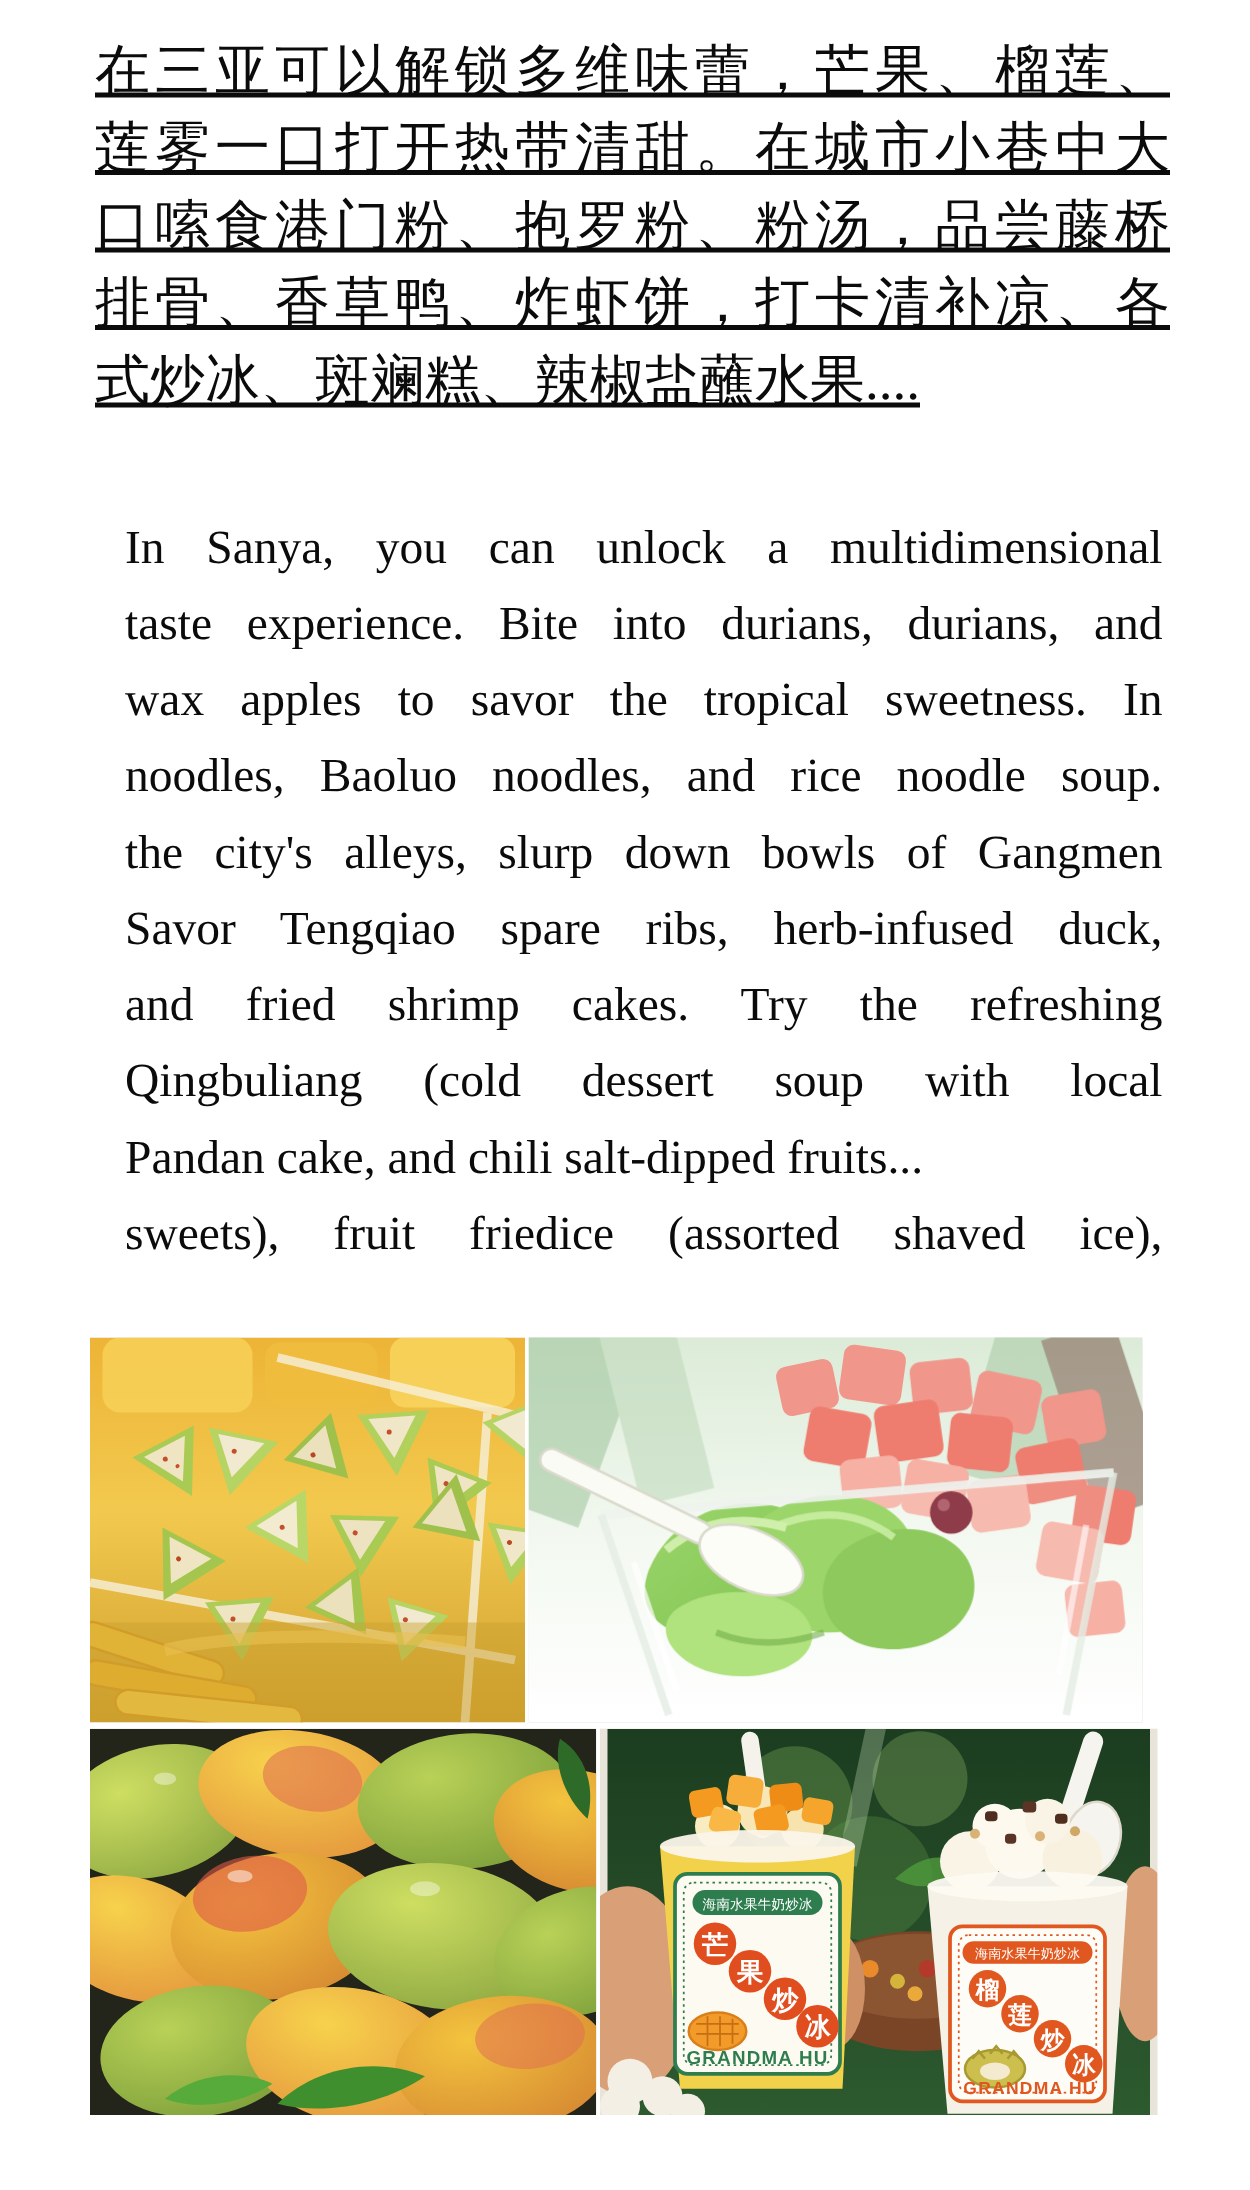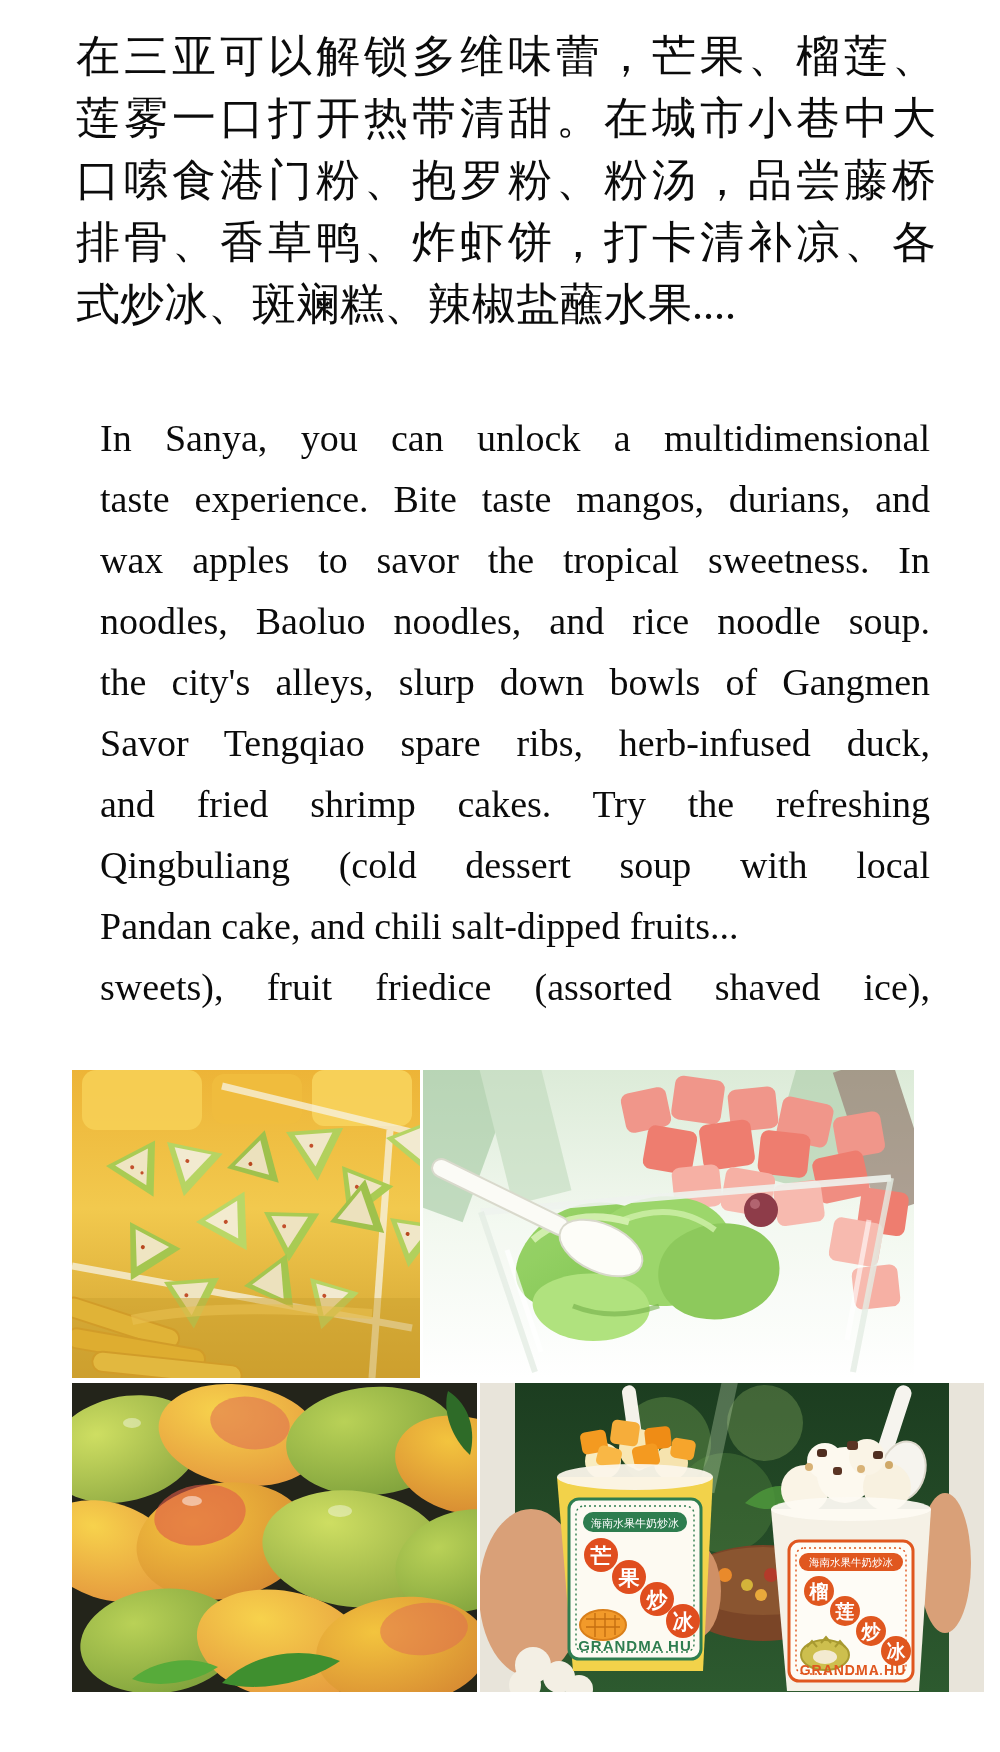--- a/index.html
+++ b/index.html
@@ -1,48 +1,48 @@
 <!DOCTYPE html>
 <html><head>
 <meta charset="utf-8">
 <style>
   html,body{margin:0;padding:0;background:#ffffff;}
   body{width:1000px;height:1752px;overflow:hidden;color:#0b0b0b;
        font-family:"Liberation Serif","DejaVu Serif",serif;}
-  .zh-para{padding:26px 64px 0 76px;font-size:44px;}
+  .zh-para{padding:26px 64px 0 76px;font-size:44px;text-decoration:underline;}
   .zh-para .line{line-height:62px;text-align:justify;text-align-last:justify;}
   .en-para{margin:72px 70px 0 100px;font-size:38px;}
   .en-para .line{line-height:61px;text-align:justify;text-align-last:justify;}
   .line.last{text-align-last:left;}
   .collage{margin:52px 0 0 72px;width:842px;}
   .crow{display:flex;gap:3px;}
   .crow + .crow{margin-top:5px;}
   .ph{overflow:hidden;position:relative;background:#e8e4da;flex:0 0 auto;}
   .ph svg{display:block;width:100%;height:100%;}
   .ph1{width:348px;height:308px;}
   .ph2{width:491px;height:308px;}
   .ph3{width:405px;height:309px;}
-  .ph4{width:504px;height:309px;}
+  .ph4{width:446px;height:309px;}
 </style>
 </head>
 <body>
 
 <div>
 
   <div class="zh-para">
     <div class="line">在三亚可以解锁多维味蕾，芒果、榴莲、</div>
     <div class="line">莲雾一口打开热带清甜。在城市小巷中大</div>
     <div class="line">口嗦食港门粉、抱罗粉、粉汤，品尝藤桥</div>
     <div class="line">排骨、香草鸭、炸虾饼，打卡清补凉、各</div>
     <div class="line last">式炒冰、斑斓糕、辣椒盐蘸水果....</div>
   </div>
 
   <div class="en-para">
     <div class="line">In Sanya, you can unlock a multidimensional</div>
-    <div class="line">taste experience. Bite taste mangos, durians, and</div>
+    <div class="line">taste experience. Bite into durians, durians, and</div>
     <div class="line">wax apples to savor the tropical sweetness. In</div>
     <div class="line">noodles, Baoluo noodles, and  rice noodle soup.</div>
     <div class="line">the city's alleys, slurp down bowls of Gangmen</div>
     <div class="line">Savor Tengqiao spare ribs, herb-infused duck,</div>
     <div class="line">and fried shrimp cakes. Try the refreshing</div>
     <div class="line">Qingbuliang (cold dessert soup with local</div>
     <div class="line last">Pandan cake, and chili salt-dipped fruits...</div>
     <div class="line">sweets), fruit friedice (assorted shaved ice),</div>
   </div>
 

